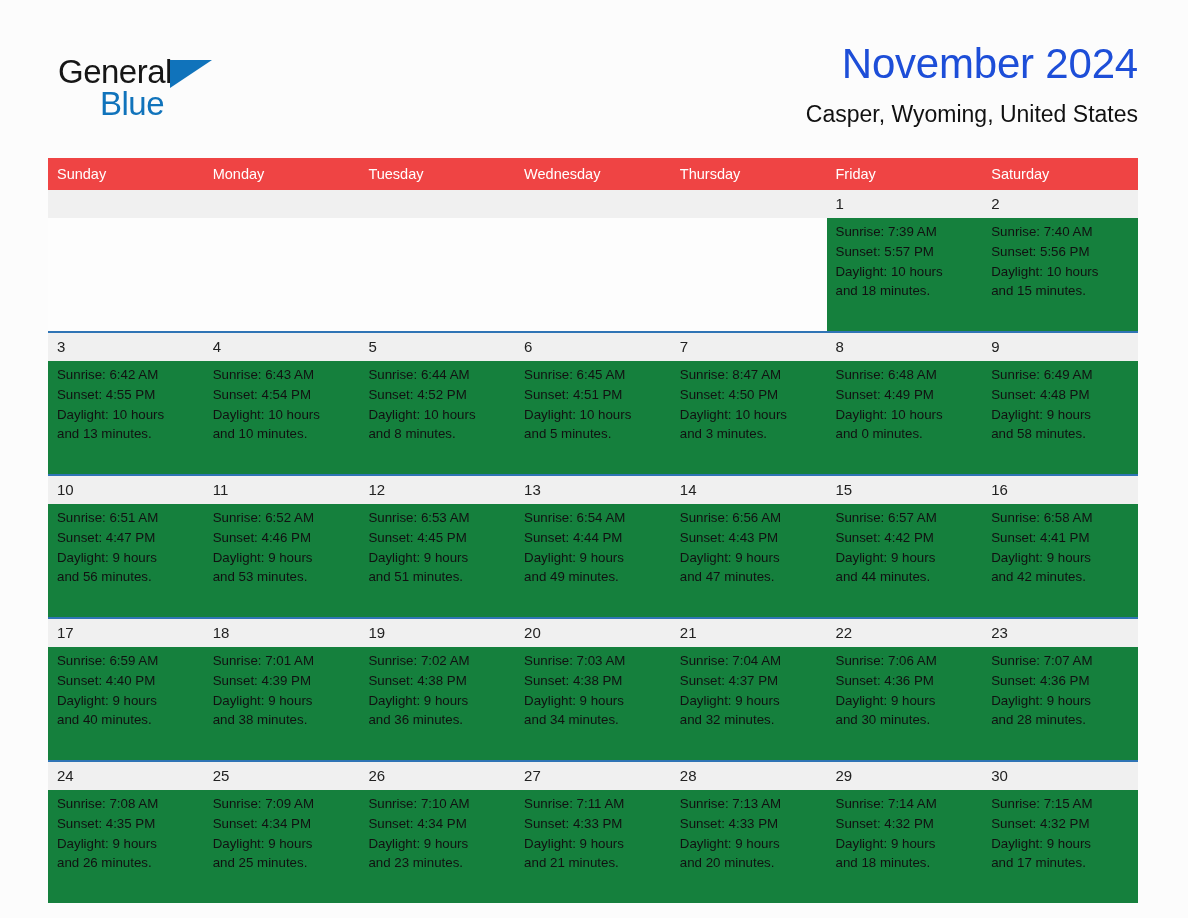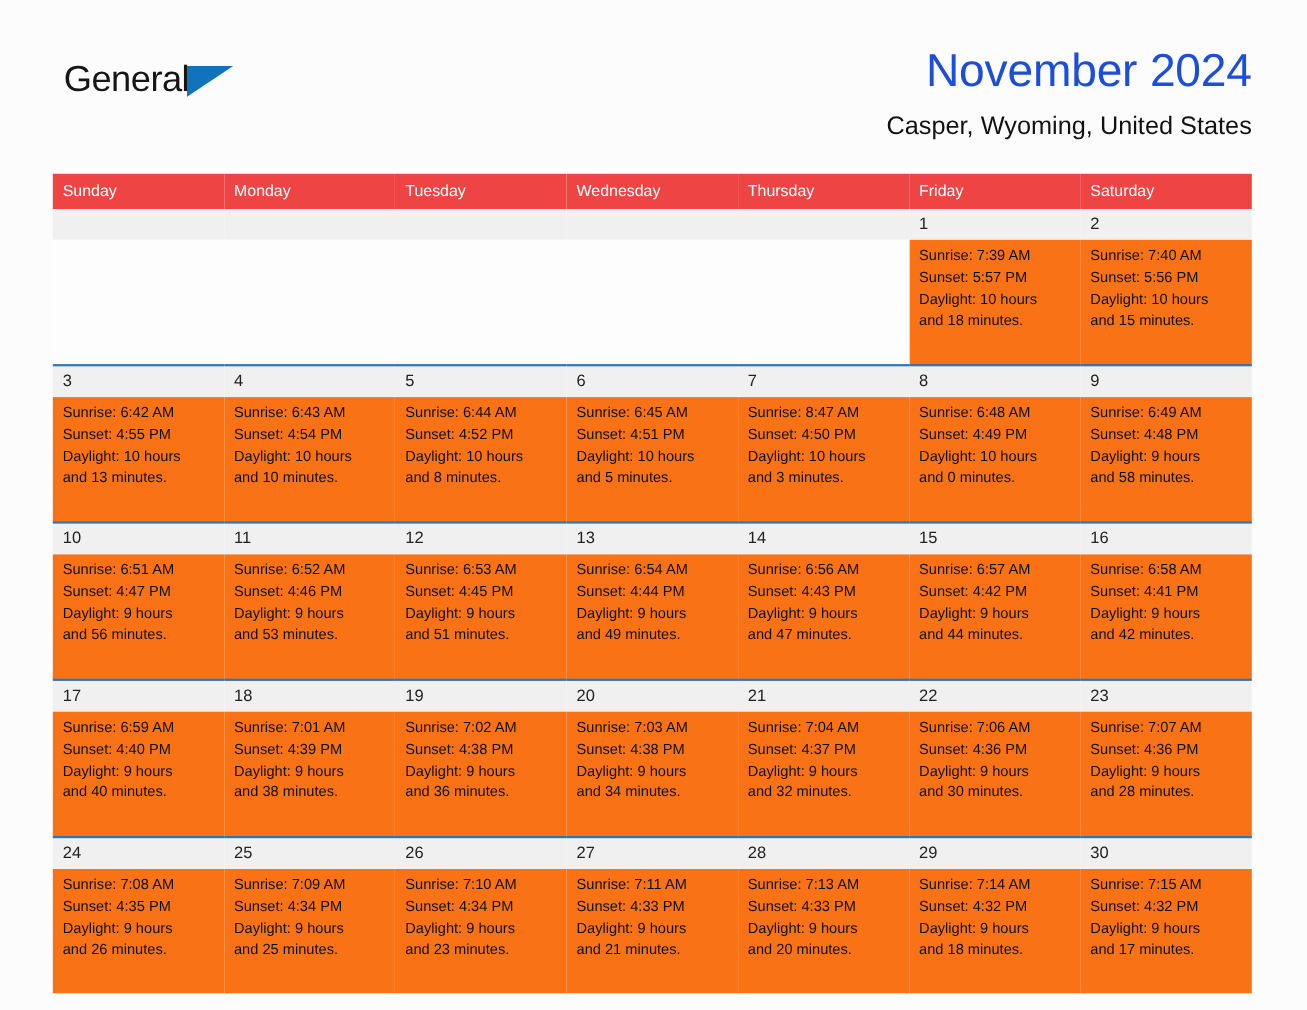--- a/index.html
+++ b/index.html
@@ -122,21 +122,21 @@
     height: 18px;
     vertical-align: top;
     border-top: 2px solid #2f74b5;
   }
   .week-num-row.first-week td {
     border-top: none;
   }
   .week-num-row td.empty { background: #f0f0f0; }
 
   .week-info-row td {
-    background: #f97316;
+    background: #15803d;
     font-size: 13.3px;
     line-height: 19.8px;
     color: #111;
     padding: 4px 10px 13px 9px;
     vertical-align: top;
     height: 96px;
   }
   .week-info-row td.empty { background: #fdfdfd; }
 
   .cell-line { display: block; white-space: nowrap; }
@@ -145,20 +145,21 @@
 <body>
 
 <div class="page">
 
   <div class="header">
 
     <div class="brand">
       <div class="brand-row1">
         <span class="brand-general">General</span><span class="brand-tri"></span>
       </div>
+      <div class="brand-row2">Blue</div>
     </div>
 
     <div class="title-block">
       <div class="cal-title">November 2024</div>
       <div class="cal-subtitle">Casper, Wyoming, United States</div>
     </div>
 
   </div>
 
   <table class="calendar">

